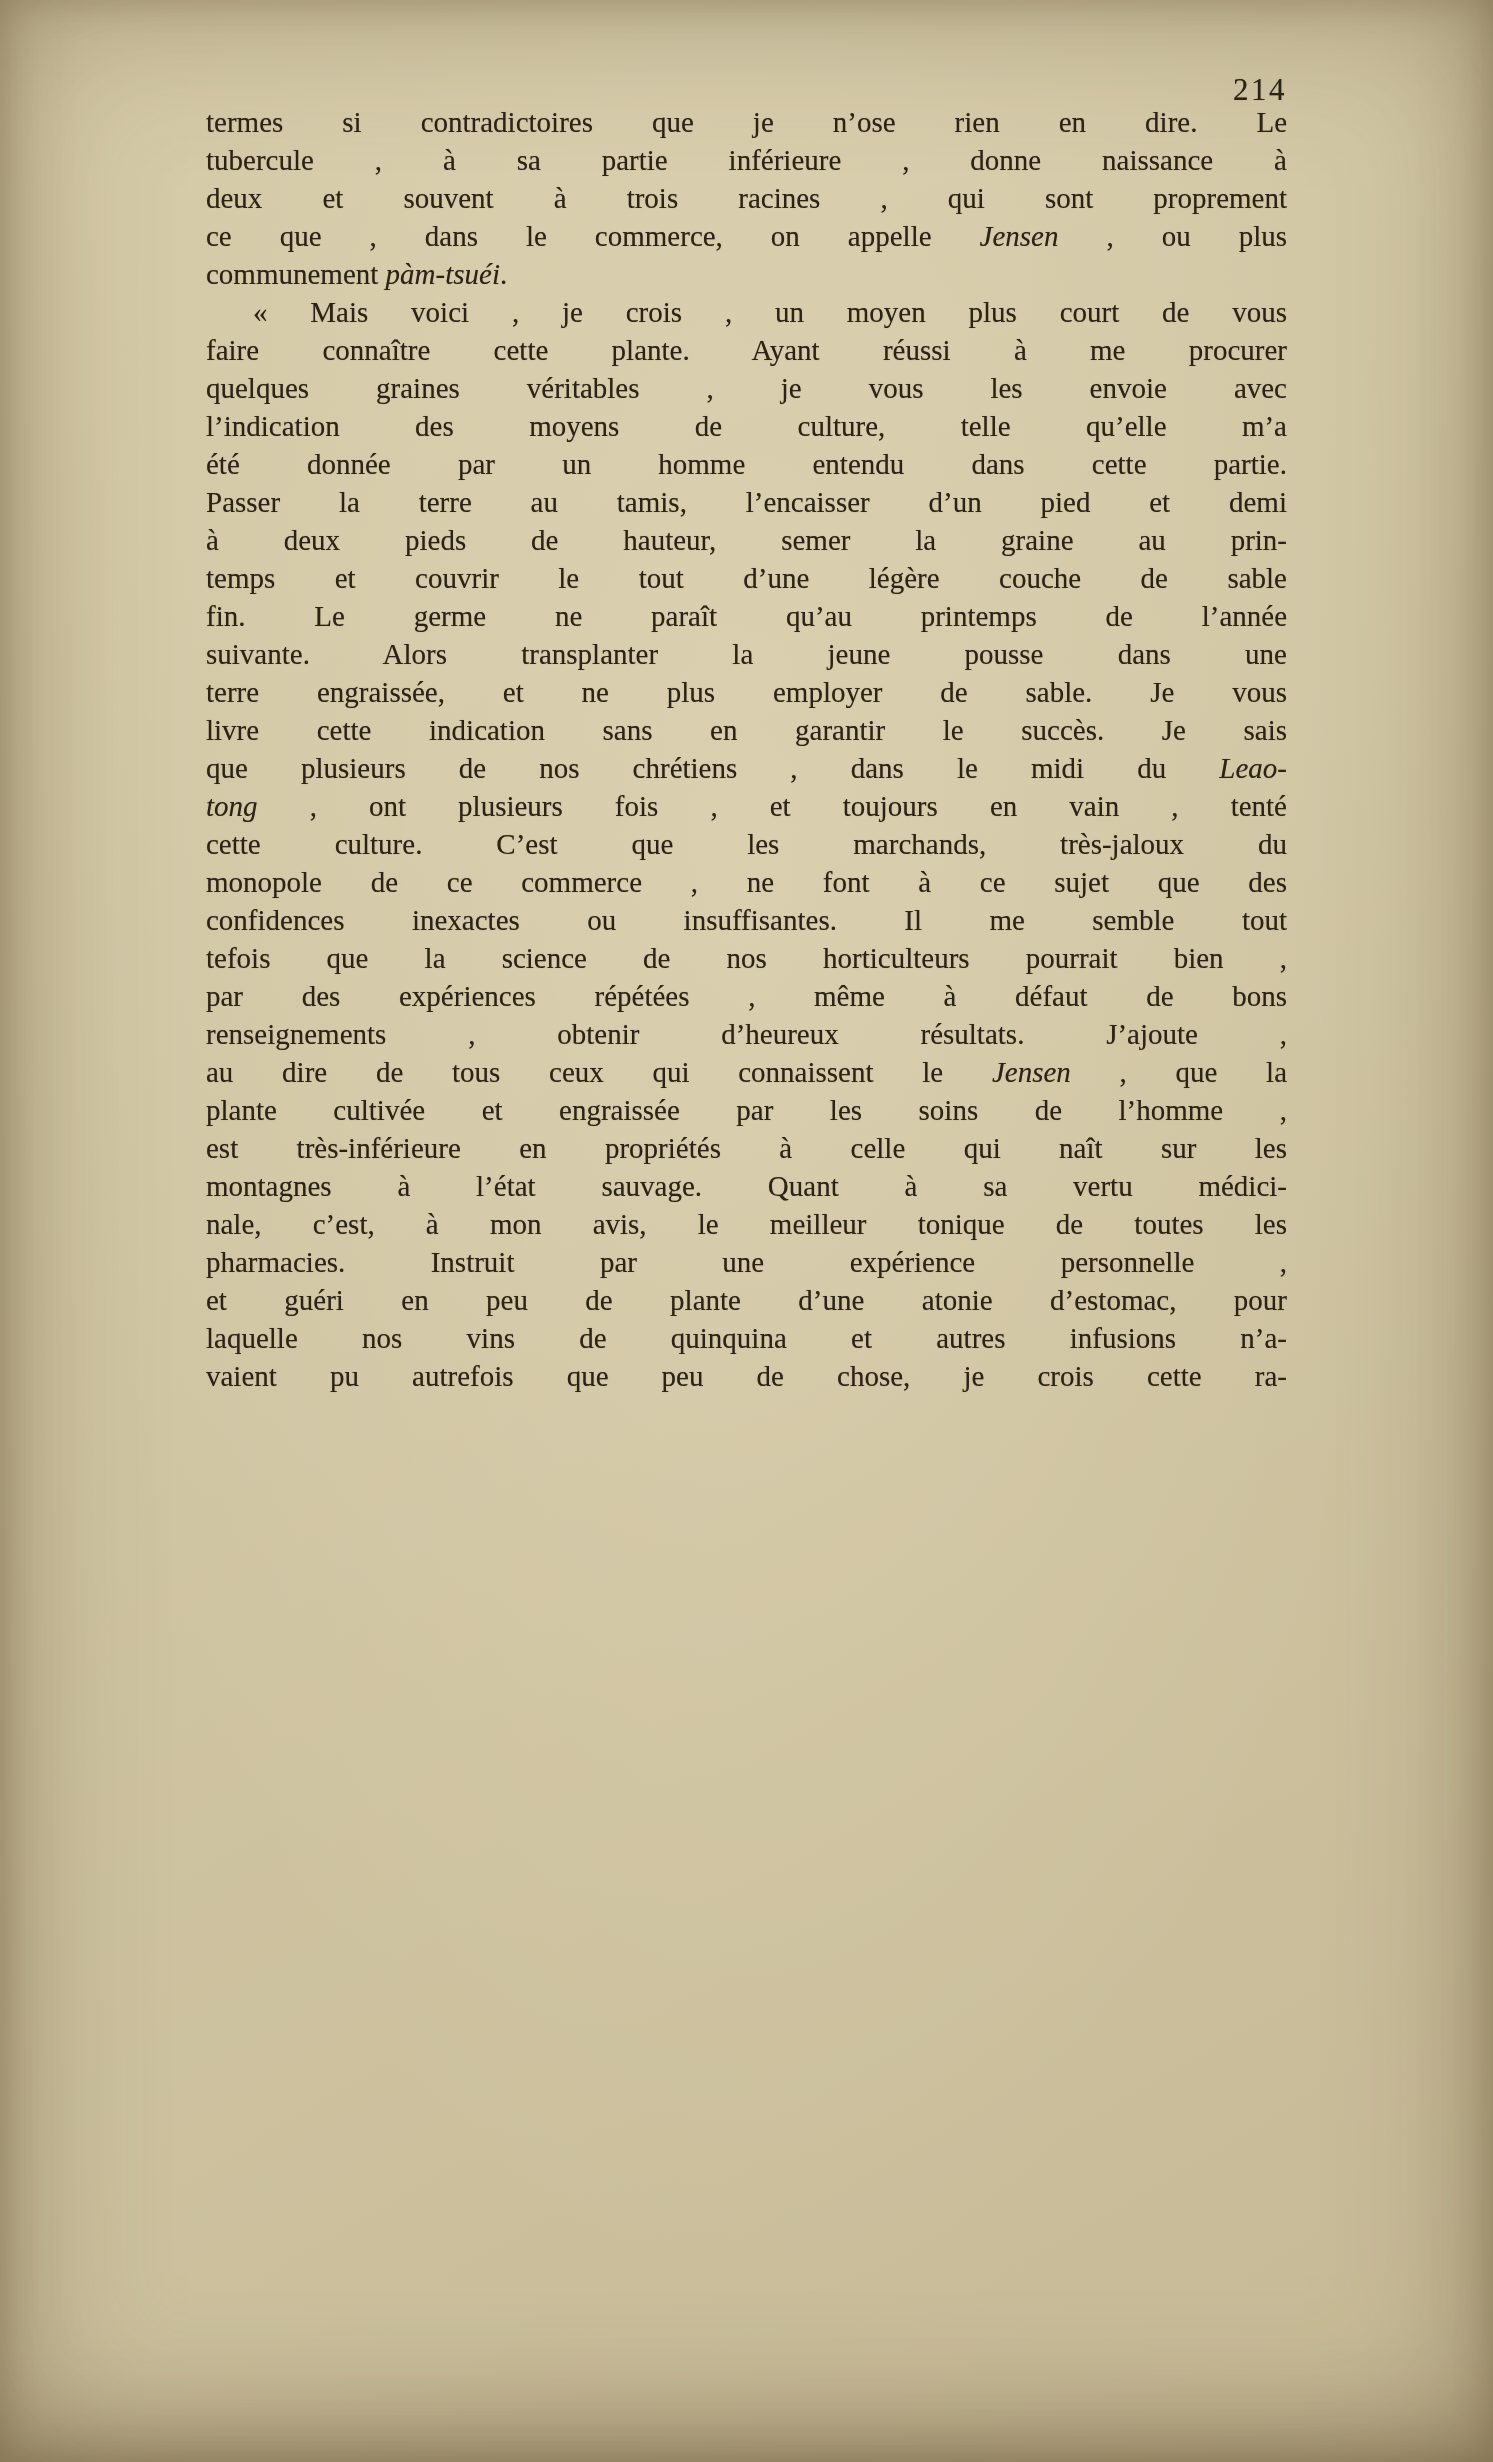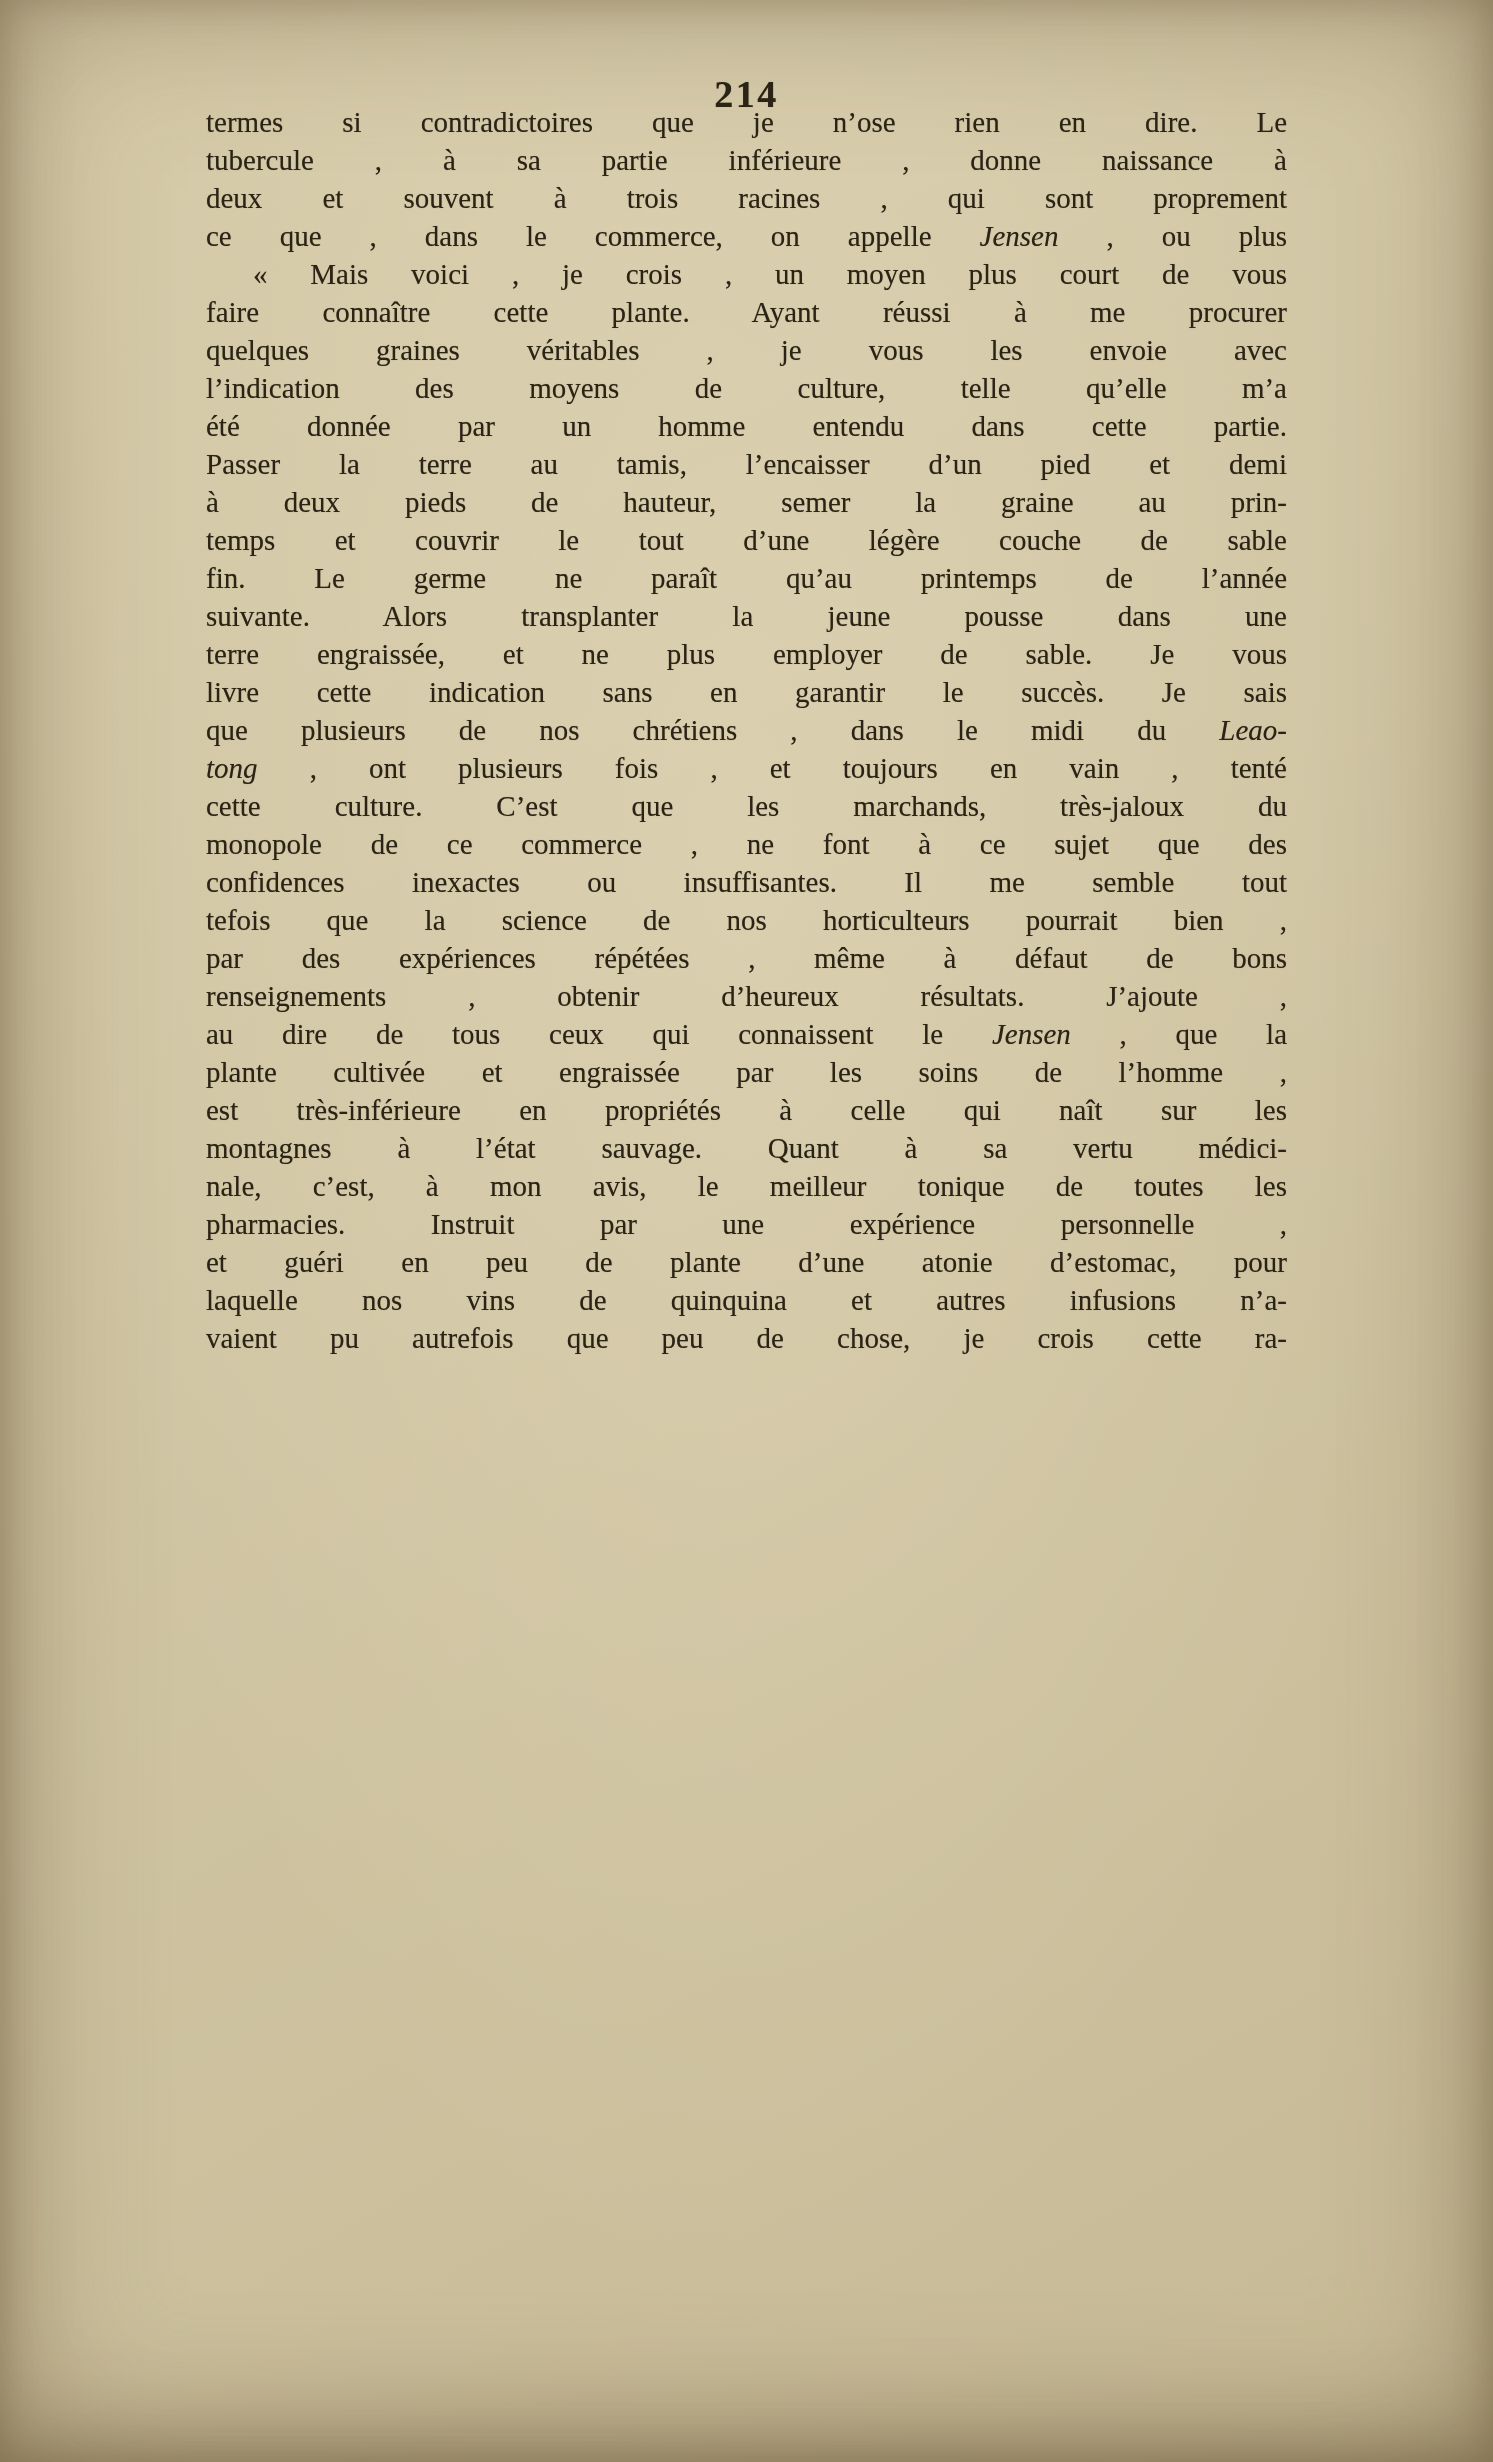--- a/index.html
+++ b/index.html
@@ -23,23 +23,23 @@
     box-shadow:
       inset 0 0 156px rgba(94, 75, 44, 0.45),
       inset 0 0 37px rgba(94, 75, 44, 0.28),
       inset 0 -49px 98px -33px rgba(90, 72, 42, 0.35);
   }
   .page-number {
     position: absolute;
     top: 72px;
     left: 206px;
     width: 1081px;
-    text-align: center;
-    font-weight: bold;
-    font-size: 38px;
+    text-align: right;
+    font-weight: normal;
+    font-size: 31px;
     letter-spacing: 2.5px;
     color: var(--ink, #2b2315);
     text-shadow: 0 0 0.8px rgba(43, 35, 21, 0.45);
   }
   .text-block {
     position: absolute;
     top: 103px;
     left: 206px;
     width: 1081px;
     font-size: 29px;
@@ -72,20 +72,21 @@
 <div class="paper"></div>
 
 <div class="page-number">214</div>
 
 <div class="text-block" id="text-block">
     <div class="paragraph">
       <div class="line">termes si contradictoires que je n’ose rien en dire. Le</div>
       <div class="line">tubercule , à sa partie inférieure , donne naissance à</div>
       <div class="line">deux et souvent à trois racines , qui sont proprement</div>
       <div class="line">ce que , dans le commerce, on appelle <em>Jensen</em> , ou plus</div>
+      <div class="line last-left">communement <em>pàm-tsuéi</em>.</div>
     </div>
     <div class="paragraph">
       <div class="line indent">« Mais voici , je crois , un moyen plus court de vous</div>
       <div class="line">faire connaître cette plante. Ayant réussi à me procurer</div>
       <div class="line">quelques graines véritables , je vous les envoie avec</div>
       <div class="line">l’indication des moyens de culture, telle qu’elle m’a</div>
       <div class="line">été donnée par un homme entendu dans cette partie.</div>
       <div class="line">Passer la terre au tamis, l’encaisser d’un pied et demi</div>
       <div class="line">à deux pieds de hauteur, semer la graine au prin-</div>
       <div class="line">temps et couvrir le tout d’une légère couche de sable</div>

